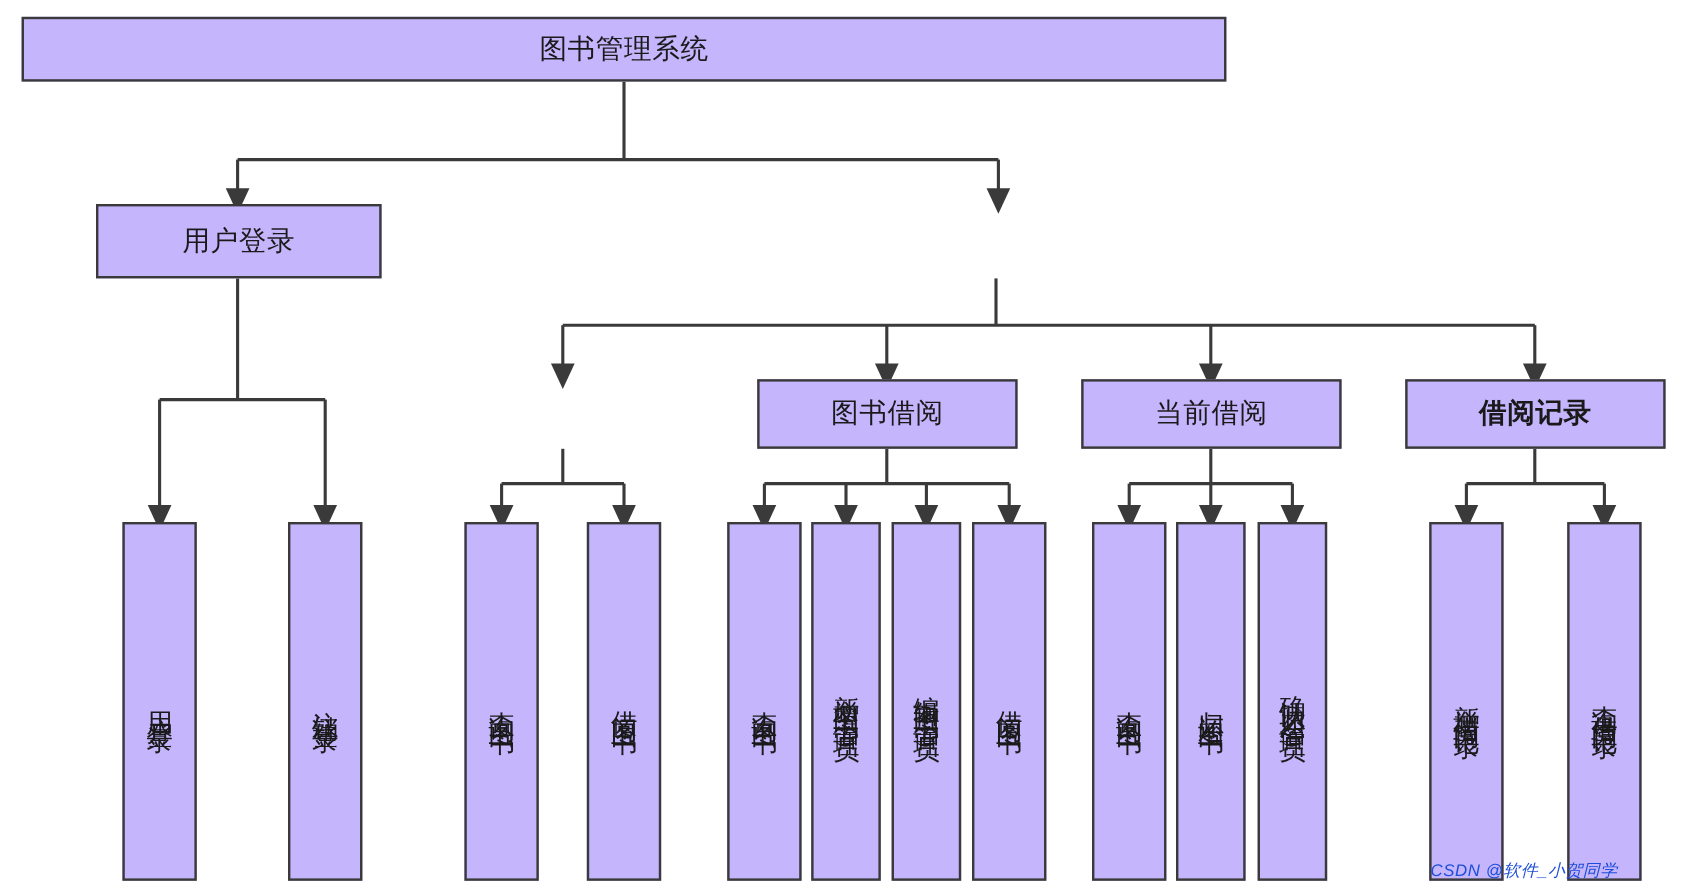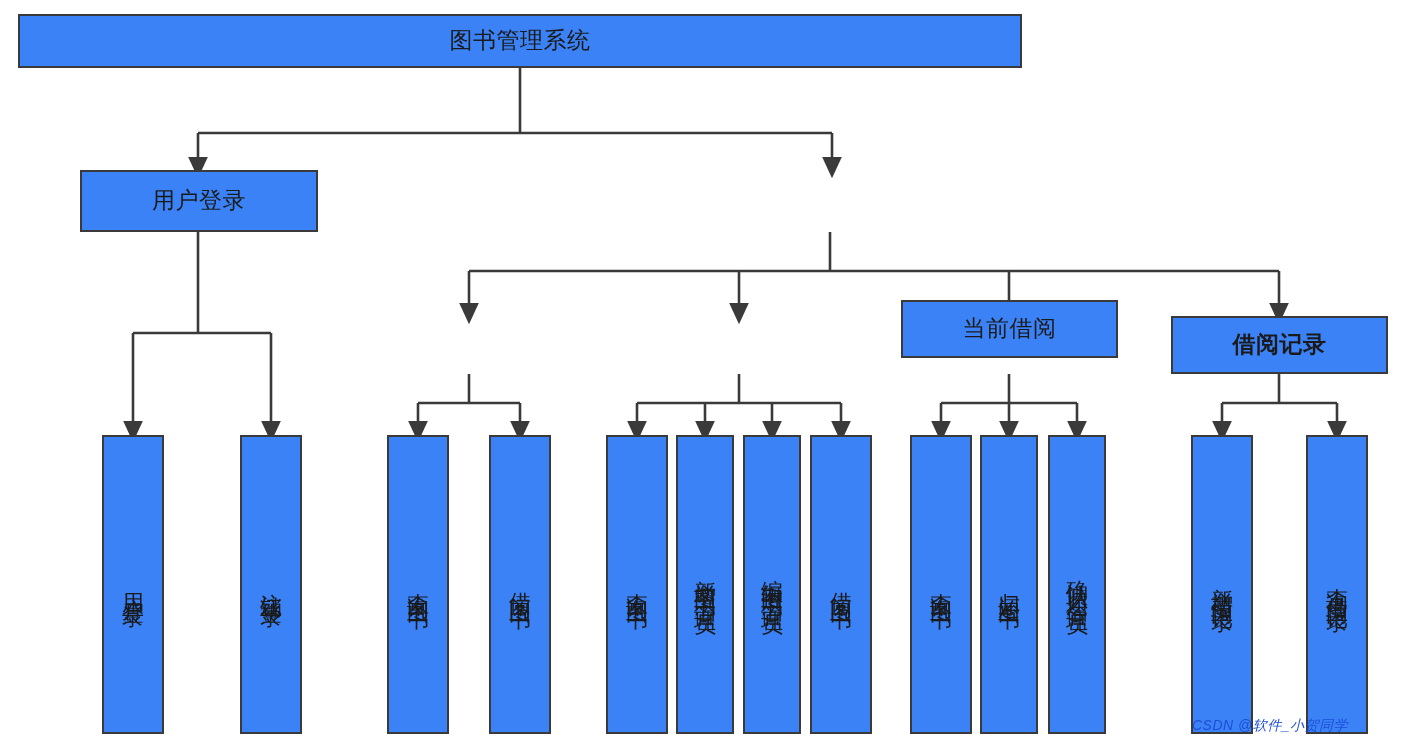--- a/index.html
+++ b/index.html
@@ -22,21 +22,21 @@
     left: 0;
     top: 0;
     width: 1405px;
     height: 747px;
     pointer-events: none;
   }
   .node {
     position: absolute;
     box-sizing: border-box;
     border: 2.5px solid #3a3a3a;
-    background: #3b82f6;
+    background: #c4b5fd;
     display: flex;
     align-items: center;
     justify-content: center;
     color: #1a1a1a;
     line-height: 1.28;
   }
   .node.horiz {
     font-size: 23px;
     letter-spacing: 0.5px;
     padding: 0 6px;
@@ -125,21 +125,24 @@
   </svg>
 
   <div class="node horiz root" style="left:18px; top:14px; width:1004px; height:54px;">
     <span>图书管理系统</span>
   </div>
 
   <div class="node horiz" style="left:80px; top:170px; width:238px; height:62px;">
     <span>用户登录</span>
   </div>
 
-  <div class="node horiz" style="left:901px; top:300px; width:217px; height:58px;">
+  <div class="node horiz" style="left:631px; top:316px; width:217px; height:58px;">
+    <span>图书借阅</span>
+  </div>
+  <div class="node horiz" style="left:901px; top:316px; width:217px; height:58px;">
     <span>当前借阅</span>
   </div>
   <div class="node horiz" style="left:1171px; top:316px; width:217px; height:58px;font-weight:bold;">
     <span>借阅记录</span>
   </div>
 
   <div class="node vert" style="left:102px; top:435px; width:62px; height:299px;">
     <span>用户登录</span>
   </div>
   <div class="node vert" style="left:240px; top:435px; width:62px; height:299px;">

